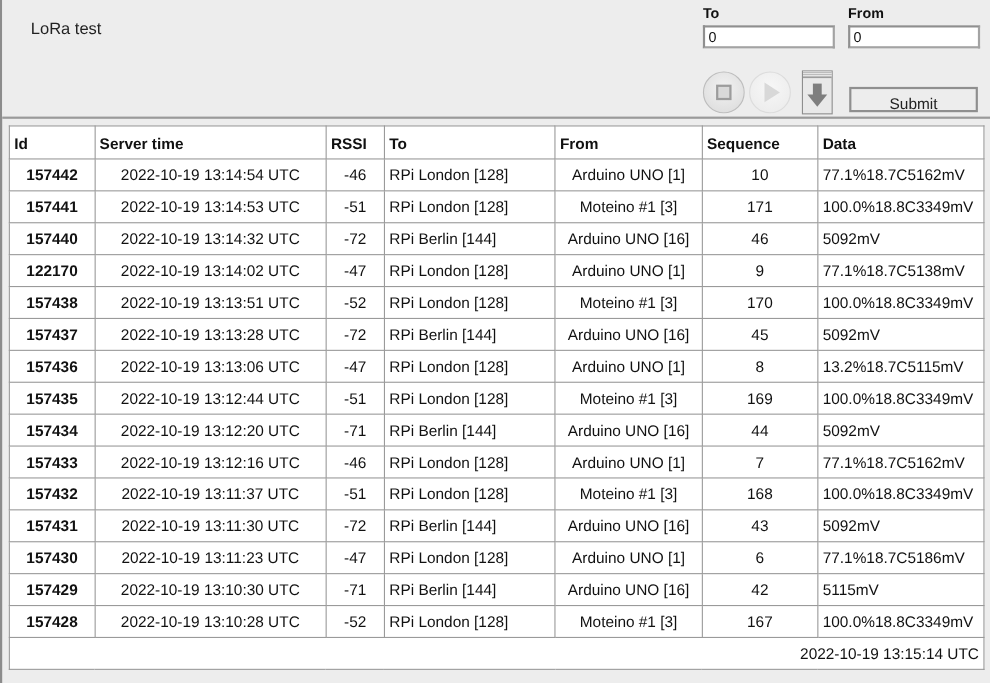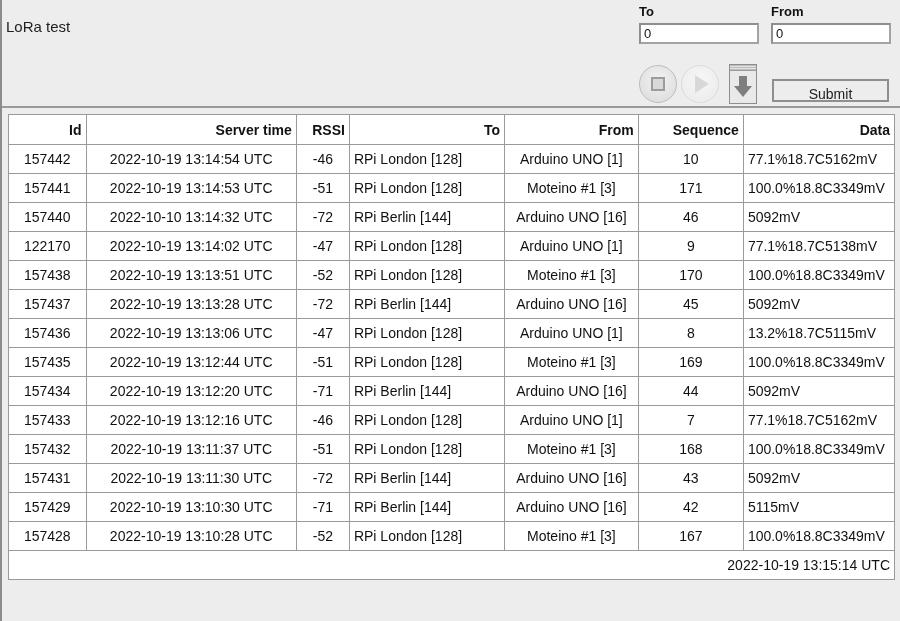--- a/index.html
+++ b/index.html
@@ -28,21 +28,21 @@
   .header {
     position: relative;
     height: 108px;
     background: #ededed;
     border-bottom: 2px solid #9a9a9a;
     box-sizing: border-box;
   }
 
   .title-block {
     position: absolute;
-    left: 4px;
+    left: 26px;
     top: 18px;
   }
   .app-title {
     font-size: 15px;
     color: #222;
     line-height: 18px;
   }
   .copyright {
     font-size: 15px;
     color: #222;
@@ -202,24 +202,24 @@
     font-size: 14px;
     color: #111;
     background: #ffffff;
     padding: 0 4px;
     box-sizing: border-box;
     overflow: hidden;
     white-space: nowrap;
   }
   table.log th {
     font-weight: bold;
-    text-align: right;
+    text-align: left;
     height: 30px;
   }
-  .col-id     { width: 76px;  text-align: center; }
+  .col-id     { width: 76px;  text-align: center; font-weight: bold; }
   .col-time   { width: 206px; text-align: center; }
   .col-rssi   { width: 52px;  text-align: center; }
   .col-to     { width: 152px; }
   .col-from   { width: 131px; text-align: center; }
   .col-seq    { width: 103px; text-align: center; }
   .col-data   { width: 148px; text-align: left; padding-left: 9px; }
 
   tfoot td {
     text-align: right;
     padding-right: 9px;
@@ -295,21 +295,21 @@
             <td class="col-id">157441</td>
             <td class="col-time">2022-10-19 13:14:53 UTC</td>
             <td class="col-rssi">-51</td>
             <td class="col-to">RPi London [128]</td>
             <td class="col-from">Moteino #1 [3]</td>
             <td class="col-seq">171</td>
             <td class="col-data">100.0%18.8C3349mV</td>
           </tr>
           <tr>
             <td class="col-id">157440</td>
-            <td class="col-time">2022-10-10 13:14:32 UTC</td>
+            <td class="col-time">2022-10-19 13:14:32 UTC</td>
             <td class="col-rssi">-72</td>
             <td class="col-to">RPi Berlin [144]</td>
             <td class="col-from">Arduino UNO [16]</td>
             <td class="col-seq">46</td>
             <td class="col-data">5092mV</td>
           </tr>
           <tr>
             <td class="col-id">122170</td>
             <td class="col-time">2022-10-19 13:14:02 UTC</td>
             <td class="col-rssi">-47</td>
@@ -382,20 +382,29 @@
             <td class="col-data">100.0%18.8C3349mV</td>
           </tr>
           <tr>
             <td class="col-id">157431</td>
             <td class="col-time">2022-10-19 13:11:30 UTC</td>
             <td class="col-rssi">-72</td>
             <td class="col-to">RPi Berlin [144]</td>
             <td class="col-from">Arduino UNO [16]</td>
             <td class="col-seq">43</td>
             <td class="col-data">5092mV</td>
+          </tr>
+          <tr>
+            <td class="col-id">157430</td>
+            <td class="col-time">2022-10-19 13:11:23 UTC</td>
+            <td class="col-rssi">-47</td>
+            <td class="col-to">RPi London [128]</td>
+            <td class="col-from">Arduino UNO [1]</td>
+            <td class="col-seq">6</td>
+            <td class="col-data">77.1%18.7C5186mV</td>
           </tr>
           <tr>
             <td class="col-id">157429</td>
             <td class="col-time">2022-10-19 13:10:30 UTC</td>
             <td class="col-rssi">-71</td>
             <td class="col-to">RPi Berlin [144]</td>
             <td class="col-from">Arduino UNO [16]</td>
             <td class="col-seq">42</td>
             <td class="col-data">5115mV</td>
           </tr>

